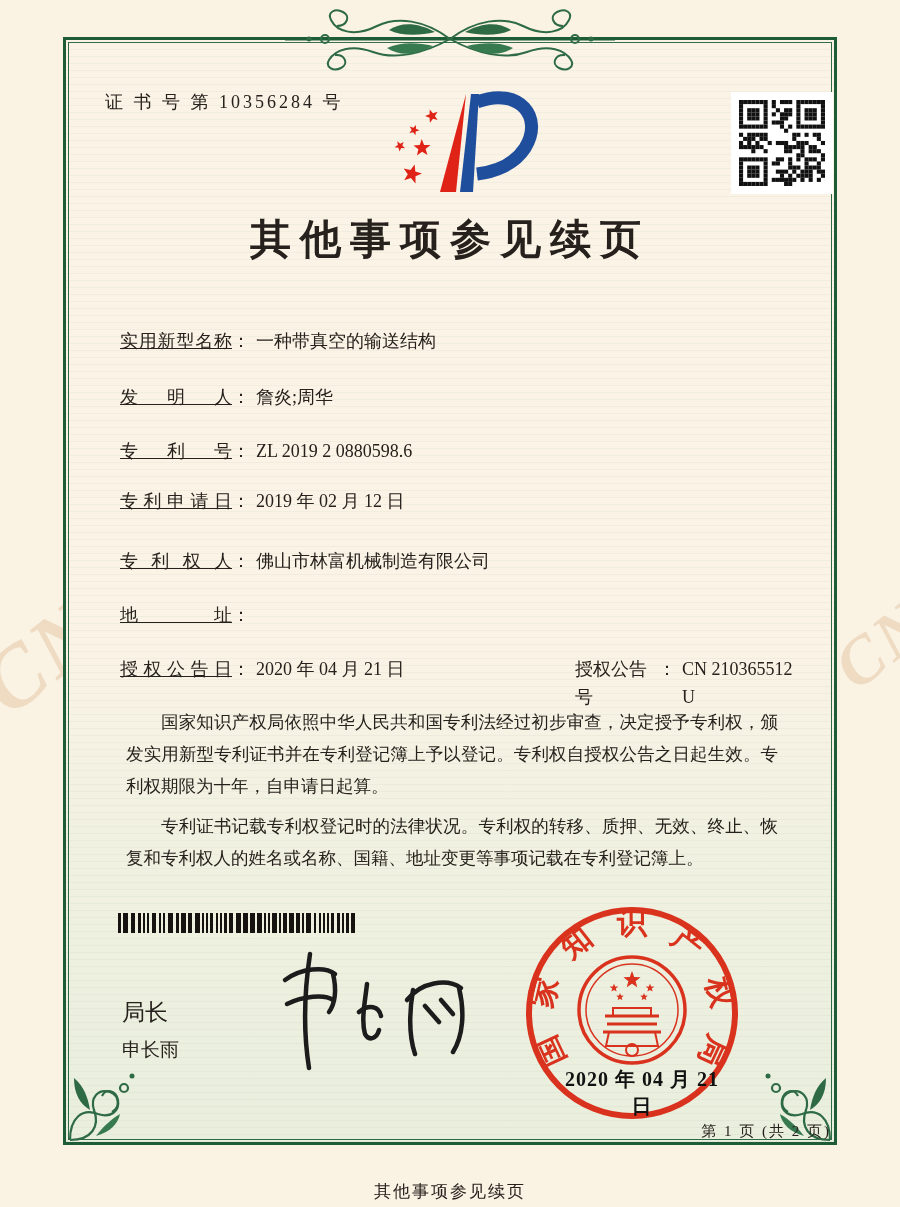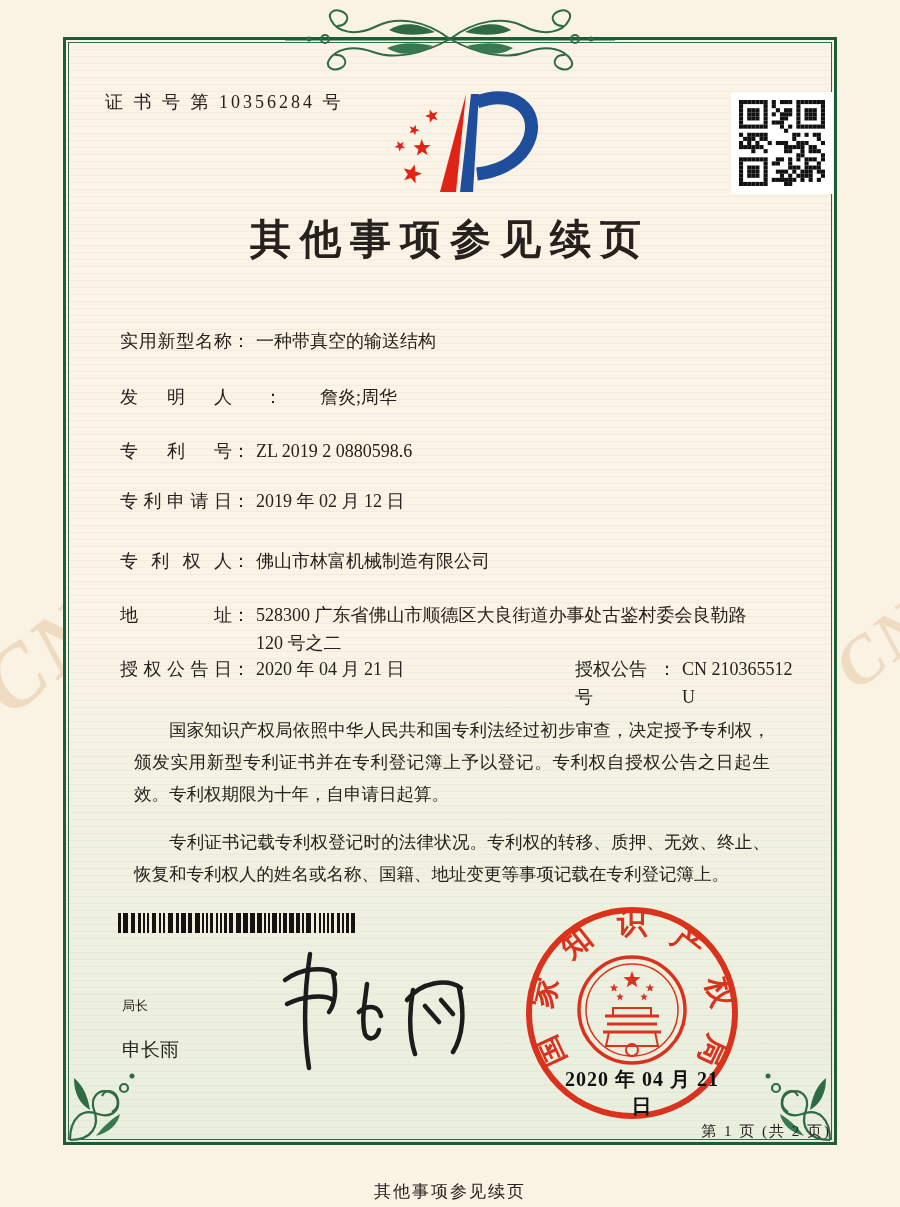--- a/index.html
+++ b/index.html
@@ -14,32 +14,32 @@
          border:3px solid #1d5c36;
          background:linear-gradient(180deg,#faf3e6 0%,#faf3e6 55%,#f1f1e1 72%,#e9eedd 100%);}
   .frame::before{content:"";position:absolute;inset:2px;border:1px solid #2e6b45;pointer-events:none;}
   .frame::after{content:"";position:absolute;inset:0;pointer-events:none;opacity:.5;
       background:repeating-linear-gradient(0deg,rgba(120,160,125,.14) 0 1px,transparent 1px 7px);}
   .cert-no{left:105px;top:90px;font-size:18px;letter-spacing:3px;}
   .title{left:0;top:212px;width:900px;text-align:center;font-size:41px;font-weight:bold;
          letter-spacing:9px;}
   
   .row{position:absolute;left:120px;font-size:18px;display:flex;align-items:flex-start;line-height:1.55;}
-  .lbl{display:inline-block;width:112px;text-align:justify;text-align-last:justify;flex:0 0 112px;}
+  .lbl{display:inline-block;width:112px;text-align:justify;text-align-last:justify;flex:0 0 112px;text-decoration:underline;}
   .colon{flex:0 0 auto;margin-right:6px;}
   .val{white-space:pre-wrap;}
   .val-addr{width:520px;}
   .grant2{position:absolute;left:455px;top:0;display:flex;}
   .paras{position:absolute;left:118px;top:698px;width:668px;font-size:17.5px;line-height:1.83;
          text-align:justify;}
-  .paras p{margin:16px;text-indent:2em;}
+  .paras p{margin:8px;text-indent:2em;}
   
   .barcode{left:118px;top:913px;}
   
-  .sig-title{left:122px;top:997px;font-size:13px;font-family:"Liberation Sans",sans-serif;}
+  .sig-title{left:122px;top:997px;font-size:23px;font-family:"Liberation Sans",sans-serif;}
   .sig-name{left:122px;top:1037px;font-size:19px;font-family:"Liberation Sans",sans-serif;}
   .signature{left:255px;top:942px;}
   
   .seal{left:517px;top:898px;}
   .seal-date{left:552px;top:1066px;width:180px;text-align:center;font-size:20px;
              color:#111;letter-spacing:1px;font-weight:bold;}
   .footer{left:63px;top:1122px;width:768px;text-align:right;font-size:15px;letter-spacing:2px;}
   .cont-note{left:0;top:1180px;width:900px;text-align:center;font-size:17px;letter-spacing:2px;}
   .qrbox{left:731px;top:92px;width:102px;height:102px;background:#fff;display:flex;
          align-items:center;justify-content:center;}
@@ -330,21 +330,21 @@
     </svg>
 </div>
 
 <div class="abs title">其他事项参见续页</div>
 
 <div class="row" style="top:328px;">
   <span class="lbl">实用新型名称</span>
     <span class="colon">：</span>
     <span class="val">一种带真空的输送结构</span>
 </div>
-<div class="row" style="top:384px;gap:32px;">
+<div class="row" style="top:384px;">
   <span class="lbl">发明人</span>
     <span class="colon">：</span>
     <span class="val">詹炎;周华</span>
 </div>
 <div class="row" style="top:438px;">
   <span class="lbl">专利号</span>
     <span class="colon">：</span>
     <span class="val">ZL 2019 2 0880598.6</span>
 </div>
 <div class="row" style="top:488px;align-items:flex-end;">
@@ -353,21 +353,20 @@
     <span class="val">2019 年 02 月 12 日</span>
 </div>
 <div class="row" style="top:548px;">
   <span class="lbl">专利权人</span>
     <span class="colon">：</span>
     <span class="val">佛山市林富机械制造有限公司</span>
 </div>
 <div class="row" style="top:602px;">
   <span class="lbl">地址</span>
     <span class="colon">：</span>
-    <span class="val val-addr">528300 广东省佛山市顺德区大良街道办事处古鉴村委会良勒路 120 号之二</span>
 </div>
 <div class="row" style="top:656px;width:680px;">
   <span class="lbl">授权公告日</span>
     <span class="colon">：</span>
     <span class="val">2020 年 04 月 21 日</span>
   <span class="grant2">
     <span>授权公告号</span>
       <span class="colon">：</span>
       <span class="val">CN 210365512 U</span>
   </span>

